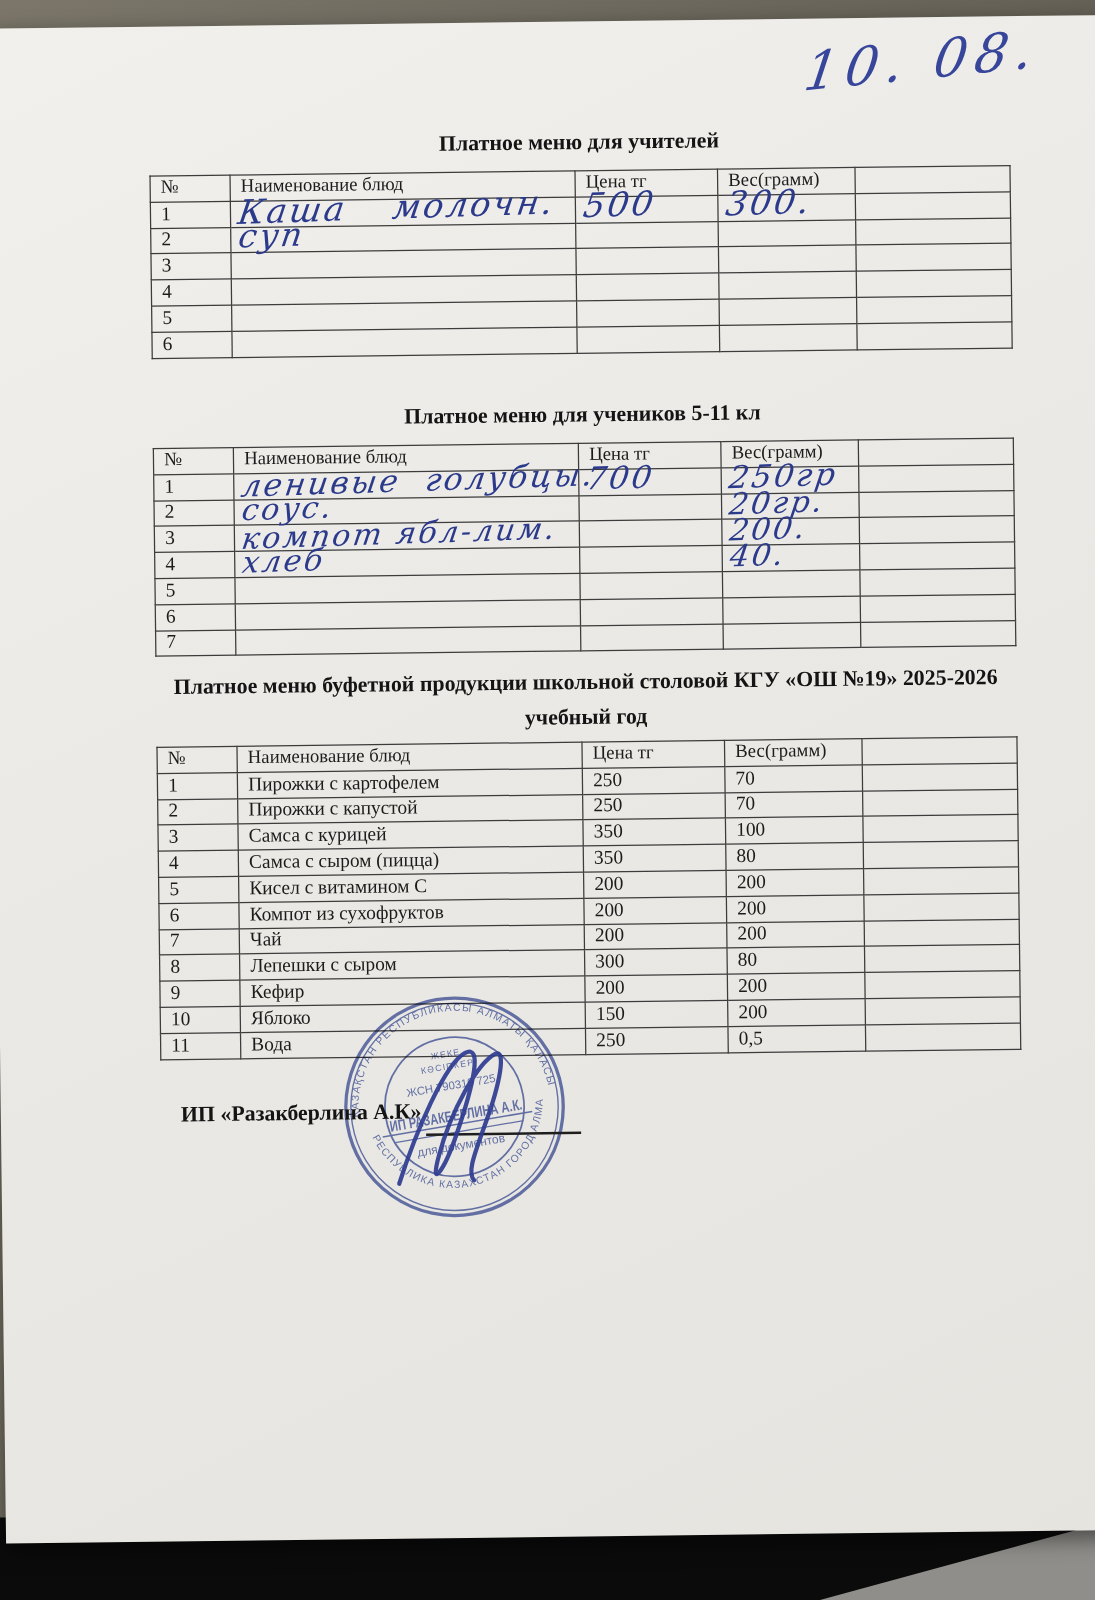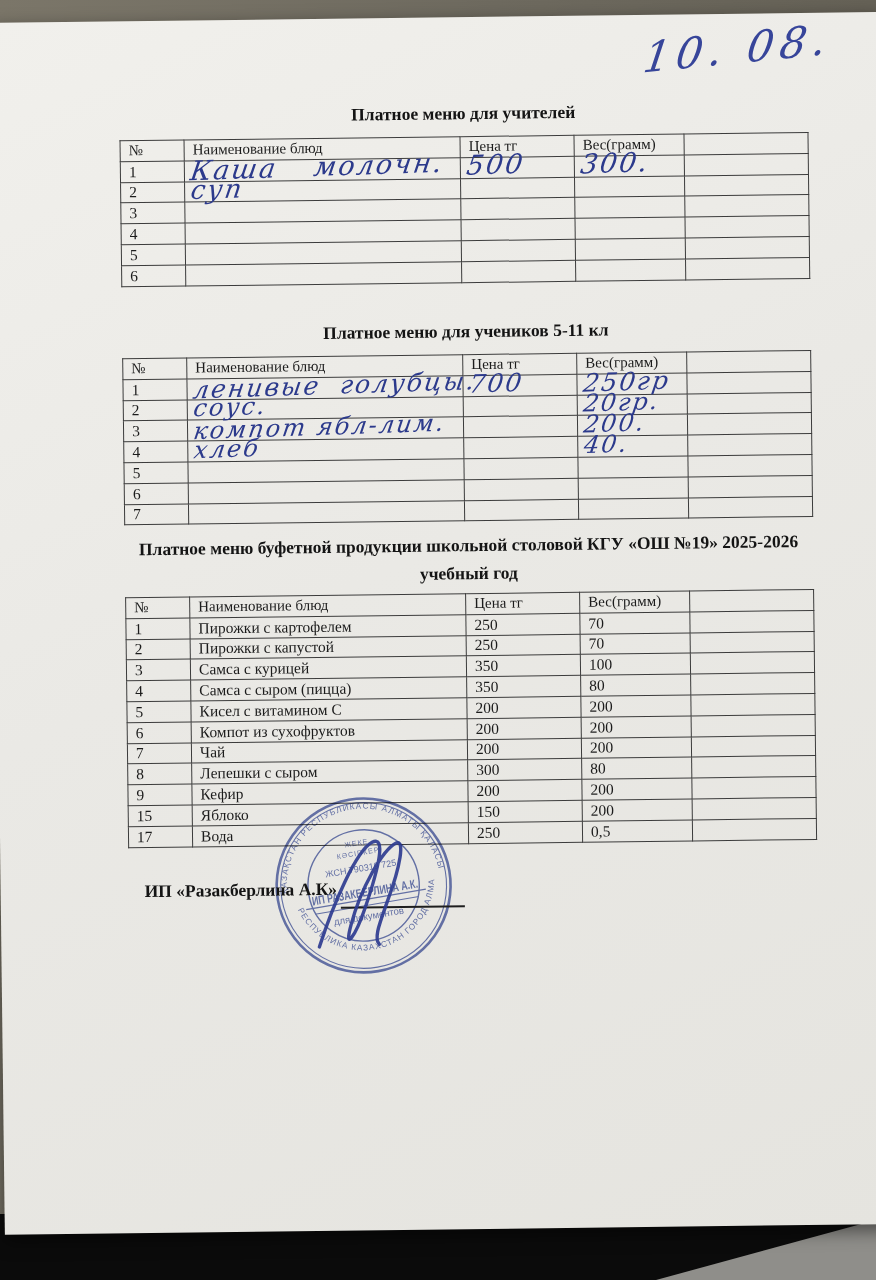--- a/index.html
+++ b/index.html
@@ -295,28 +295,28 @@
               <td></td>
             </tr>
             <tr>
               <td>9</td>
               <td>Кефир</td>
               <td>200</td>
               <td>200</td>
               <td></td>
             </tr>
             <tr>
-              <td>15</td>
+              <td>10</td>
               <td>Яблоко</td>
               <td>150</td>
               <td>200</td>
               <td></td>
             </tr>
             <tr>
-              <td>17</td>
+              <td>11</td>
               <td>Вода</td>
               <td>250</td>
               <td>0,5</td>
               <td></td>
             </tr>
           </tbody>
       </table>
     </div>
 
     <svg class="stamp" viewBox="0 0 180 180">

